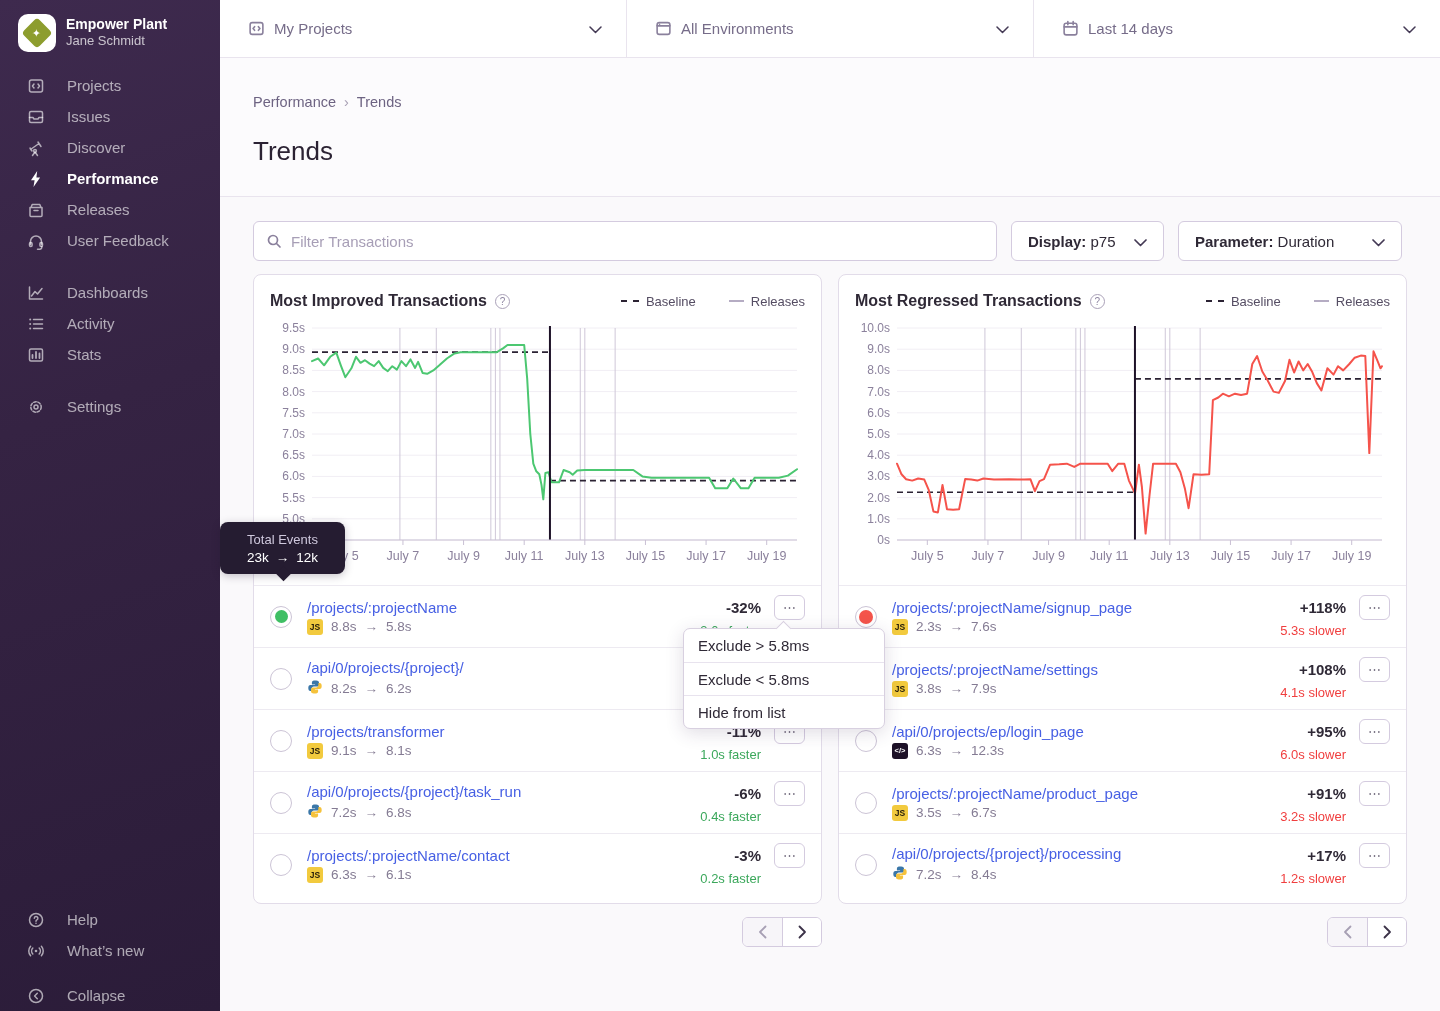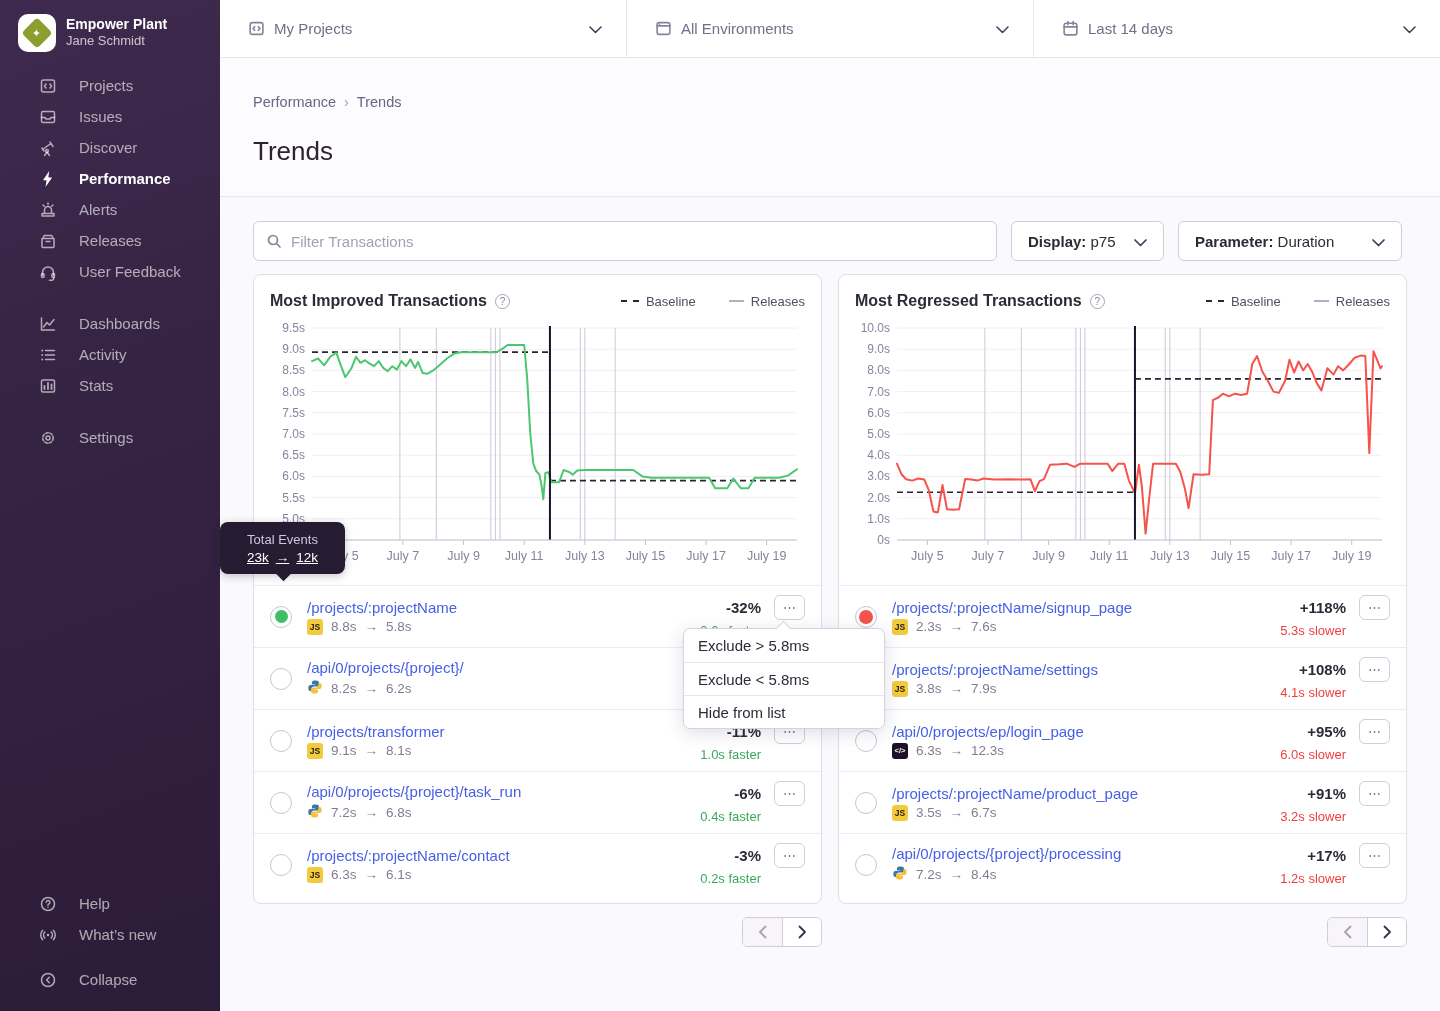--- a/index.html
+++ b/index.html
@@ -9,27 +9,27 @@
   
   .sidebar { position:absolute; left:0; top:0; width:220px; height:1011px;
     background:linear-gradient(160deg,#3e2a4e 0%,#352343 40%,#2b1c39 100%); color:rgba(255,255,255,.62);
     display:flex; flex-direction:column; }
   .org { display:flex; align-items:center; gap:10px; padding:14px 16px 18px 18px; }
   .org-avatar { width:38px; height:38px; background:#fff; border-radius:10px; display:flex; align-items:center; justify-content:center; flex:0 0 auto; }
   .org-diamond { width:22px; height:22px; background:#8d9d2e; border-radius:4px; transform:rotate(45deg); display:flex; align-items:center; justify-content:center; }
   .org-star { color:#fff; font-size:11px; transform:rotate(-45deg); line-height:1; }
   .org-name { color:#fff; font-weight:bold; font-size:14px; line-height:1.25; }
   .org-user { color:rgba(255,255,255,.72); font-size:13px; line-height:1.3; }
-  .nav { display:flex; flex-direction:column;margin-left:12px; }
+  .nav { display:flex; flex-direction:column; }
   .nav-item { display:flex; align-items:center; gap:22px; padding:6px 0 6px 26px; font-size:15px; height:31px; cursor:pointer; }
   .nav-item .ic { width:19px; height:19px; display:flex; align-items:center; justify-content:center; }
   .nav-item.active { color:#fff; font-weight:bold; }
   .nav-gap { height:21px; }
   .sidebar-spacer { flex:1; }
-  .sidebar-bottom { padding-bottom:16px; }
+  .sidebar-bottom { }
   .sidebar svg { stroke:currentColor; fill:none; stroke-width:1.5; stroke-linecap:round; stroke-linejoin:round; }
   .sidebar svg .fill { fill:currentColor; stroke:none; }
 
   
   .topbar { position:absolute; left:220px; top:0; width:1220px; height:58px; background:#fff;
     border-bottom:1px solid #e9e4ee; display:flex; }
   .topbar-seg { flex:1; display:flex; align-items:center; padding:0 24px 0 28px; gap:9px; color:#766c89; font-size:15px; cursor:pointer; }
   .topbar-seg + .topbar-seg { border-left:1px solid #e9e4ee; }
   .topbar-seg .ic { width:17px; height:17px; color:#8a809c; }
   .topbar-seg .chev { margin-left:auto; color:#443a55; }
@@ -92,21 +92,21 @@
   .pager { margin-top:13px; align-self:flex-end; display:flex; border:1px solid #d4cbdf; border-radius:6px; overflow:hidden; background:#fff; }
   .pager button { width:39px; height:28px; border:none; background:#fff; display:flex; align-items:center; justify-content:center; cursor:pointer; color:#3b3248; }
   .pager button.disabled { background:#f7f5f9; color:#a79fb4; }
   .pager button + button { border-left:1px solid #d4cbdf; }
   .pager svg { stroke:currentColor; fill:none; stroke-width:1.8; stroke-linecap:round; stroke-linejoin:round; }
 
   
   .tooltip { position:absolute; left:220px; top:522px; width:125px; background:#251c31; color:#fff; border-radius:8px;
     padding:10px 8px 9px; text-align:center; z-index:30; box-shadow:0 2px 8px rgba(30,20,45,.25); }
   .tooltip-title { font-size:13px; color:#cfc8dd; }
-  .tooltip-vals { font-size:13.5px; color:#fff; margin-top:3px; display:flex; justify-content:center; gap:7px;text-decoration:underline; }
+  .tooltip-vals { font-size:13.5px; color:#fff; margin-top:3px; display:flex; justify-content:center; gap:7px; }
   .tooltip-caret { position:absolute; left:58px; bottom:-5px; width:11px; height:11px; background:#251c31; transform:rotate(45deg); }
 
   .ctx-menu { position:absolute; left:683px; top:628px; width:202px; background:#fff; border:1px solid #d8d0e0; border-radius:7px;
     box-shadow:0 4px 18px rgba(60,45,85,.16); z-index:40; }
   .ctx-item { height:33px; display:flex; align-items:center; padding:0 14px; font-size:15px; color:#2f2936; cursor:pointer; }
   .ctx-item + .ctx-item { border-top:1px solid #e8e3ee; }
   .ctx-caret { position:absolute; left:94px; top:-6px; width:11px; height:11px; background:#fff; border-left:1px solid #d8d0e0; border-top:1px solid #d8d0e0; transform:rotate(45deg); }
 
   .chart-svg text { font-family:"Liberation Sans",sans-serif; }
 </style>
@@ -156,28 +156,20 @@
           </span>
         <span>Discover</span>
       </div>
       <div class="nav-item active">
         <span class="ic">
             <svg width="18" height="18" viewBox="0 0 18 18">
               <path class="fill" d="M10.2 1 4 10.2h3.6L6.5 17l6.6-9.6H9.4Z"></path>
             </svg>
           </span>
         <span>Performance</span>
-      </div>
-      <div class="nav-item">
-        <span class="ic">
-            <svg width="18" height="18" viewBox="0 0 18 18">
-              <path d="M5.5 12.5V9a3.5 3.5 0 0 1 7 0v3.5 M3 12.5h12v2.5H3Z M9 2v1.5 M4 4l1.2 1.2 M14 4l-1.2 1.2"></path>
-            </svg>
-          </span>
-        <span>Alerts</span>
       </div>
       <div class="nav-item">
         <span class="ic">
             <svg width="18" height="18" viewBox="0 0 18 18">
               <path d="M3 6.5h12v8a1 1 0 0 1-1 1H4a1 1 0 0 1-1-1Z M4 6.5 5.2 3.5h7.6L14 6.5 M7 9.5h4"></path>
             </svg>
           </span>
         <span>Releases</span>
       </div>
       <div class="nav-item">

